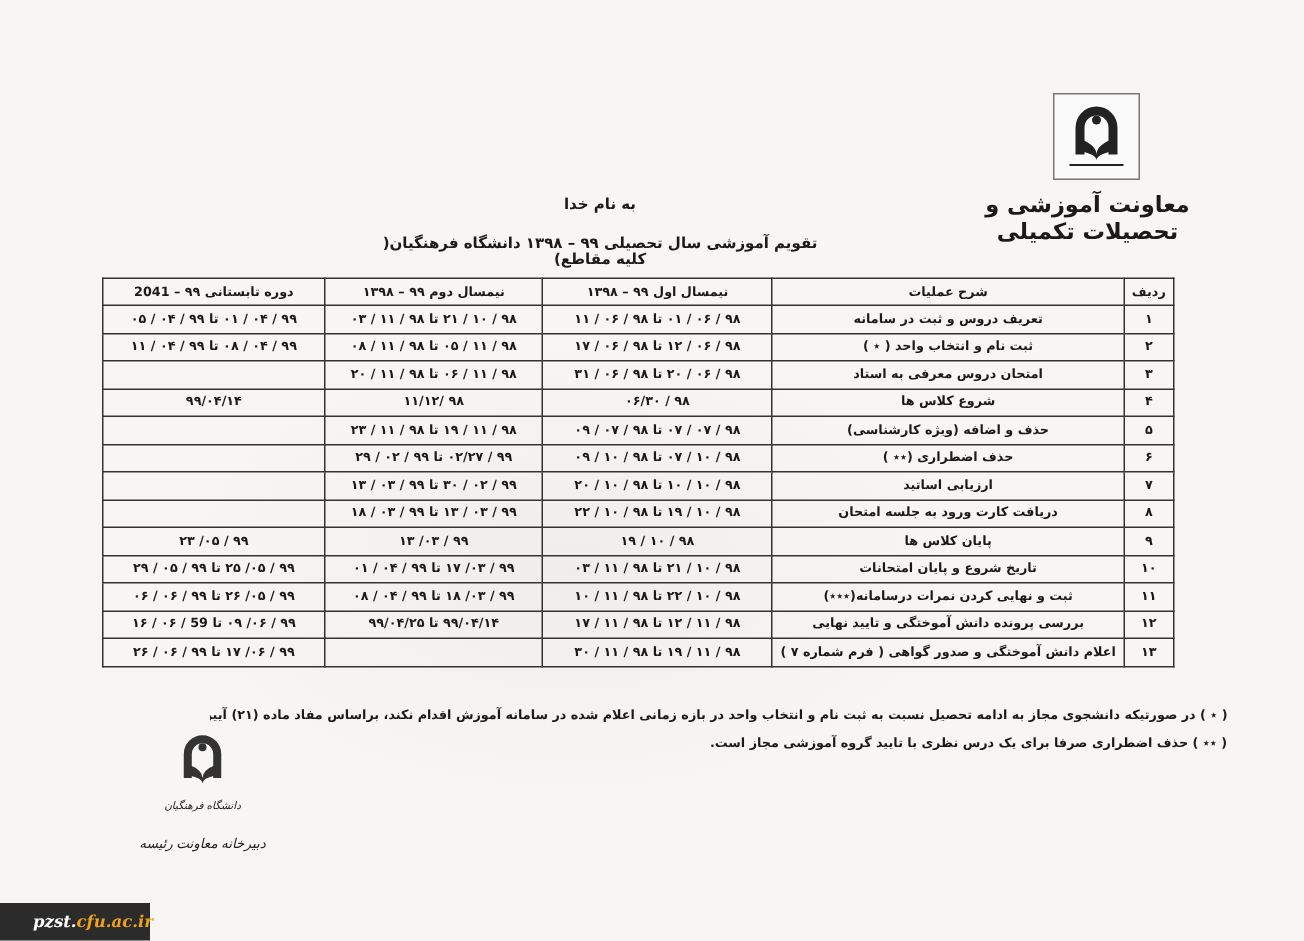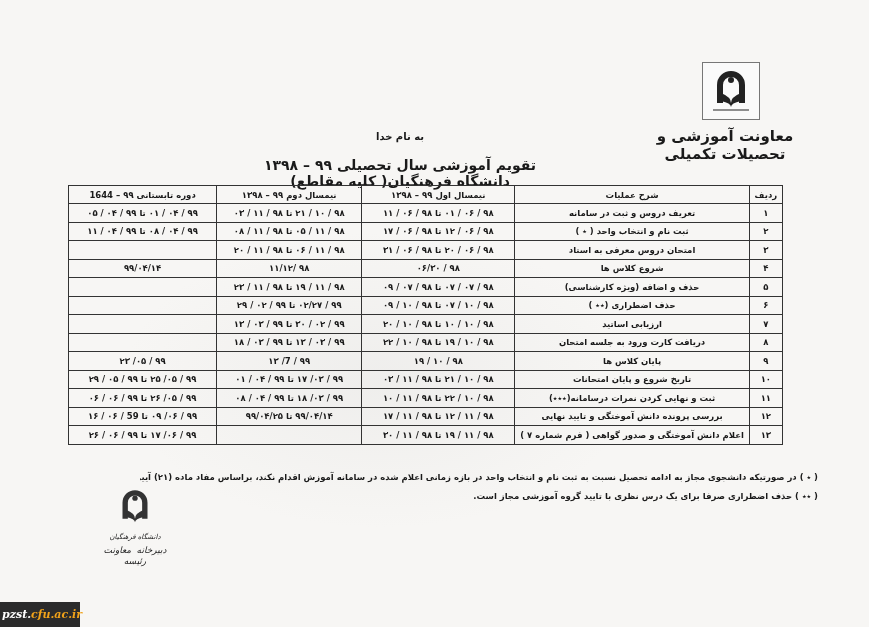--- a/index.html
+++ b/index.html
@@ -24,21 +24,21 @@
     .dept-title {
       position: absolute; left: 630px; top: 127px; width: 190px;
       font-size: 15px; font-weight: bold; text-align: center; direction: rtl;
     }
     .bism {
       position: absolute; left: 350px; top: 131px; width: 100px;
       font-size: 10px; font-weight: bold; text-align: center; direction: rtl;
     }
     .cal-title {
       position: absolute; left: 250px; top: 157px; width: 300px;
-      font-size: 14px; font-weight: bold; text-align: center; direction: rtl;
+      font-size: 10px; font-weight: bold; text-align: center; direction: rtl;
     }
     table.cal {
       position: absolute; left: 68px; top: 185px; width: 715px;
       border-collapse: collapse; direction: rtl;
       font-size: 8.5px;
     }
     table.cal th, table.cal td {
       border: 1px solid #333; height: 17.5px; padding: 0 4px;
       text-align: center; font-weight: bold; white-space: nowrap;
     }
@@ -56,26 +56,26 @@
     .seal {
       position: absolute; left: 90px; top: 483px; width: 90px; height: 100px;
     }
     .seal svg { width: 50px; height: 50px; display: block; margin: 0 auto; }
     .seal-text {
       font-size: 7px; text-align: center; direction: rtl; color: #222;
       font-family: Liberation Sans, sans-serif; font-style: italic;
     }
     .seal-sign {
       font-size: 9px; text-align: center; direction: rtl; color: #222;
-      font-family: Liberation Mono, monospace; font-style: italic; margin-top: 4px;
+      font-family: Liberation Serif, serif; font-style: italic; margin-top: 16px;
     }
     .site-badge {
       position: absolute; left: 0; top: 602px; height: 25px; width: 78px;
       background: #2b2b2b; color: #fff; font-size: 11px; font-weight: bold;
-      font-style: italic; line-height: 25px; padding-left: 2px;
+      font-style: italic; line-height: 25px; padding-left: 22px;
       font-family: "DejaVu Serif", serif;
     }
     .site-badge .host { color: #f0a21a; }
   </style>
 </head>
 <body>
 
 <div class="page">
   <div class="watermark"></div>
 
@@ -91,21 +91,21 @@
   <div class="bism">به نام خدا</div>
   <div class="cal-title">تقویم آموزشی سال تحصیلی ۹۹ – ۱۳۹۸ دانشگاه فرهنگیان( کلیه مقاطع)</div>
 
   <table class="cal">
     <thead>
       <tr>
         <th class="col-no">ردیف</th>
         <th class="col-op">شرح عملیات</th>
         <th class="col-s1">نیمسال اول ۹۹ – ۱۳۹۸</th>
         <th class="col-s2">نیمسال دوم ۹۹ – ۱۳۹۸</th>
-        <th class="col-sum">دوره تابستانی ۹۹ – 1644</th>
+        <th class="col-sum">دوره تابستانی ۹۹ – 2041</th>
       </tr>
     </thead>
     <tbody>
       <tr>
           <td class="col-no">۱</td>
           <td class="col-op">تعریف دروس و ثبت در سامانه</td>
           <td class="col-s1">۹۸ / ۰۶ / ۰۱ تا ۹۸ / ۰۶ / ۱۱</td>
           <td class="col-s2">۹۸ / ۱۰ / ۲۱ تا ۹۸ / ۱۱ / ۰۳</td>
           <td class="col-sum">۹۹ / ۰۴ / ۰۱ تا ۹۹ / ۰۴ / ۰۵</td>
         </tr>
@@ -155,21 +155,21 @@
           <td class="col-no">۸</td>
           <td class="col-op">دریافت کارت ورود به جلسه امتحان</td>
           <td class="col-s1">۹۸ / ۱۰ / ۱۹ تا ۹۸ / ۱۰ / ۲۲</td>
           <td class="col-s2">۹۹ / ۰۳ / ۱۳ تا ۹۹ / ۰۳ / ۱۸</td>
           <td class="col-sum"></td>
         </tr>
       <tr>
           <td class="col-no">۹</td>
           <td class="col-op">پایان کلاس ها</td>
           <td class="col-s1">۹۸ / ۱۰ / ۱۹</td>
-          <td class="col-s2">۹۹ / 7/ ۱۳</td>
+          <td class="col-s2">۹۹ / ۰۳/ ۱۳</td>
           <td class="col-sum">۹۹ / ۰۵/ ۲۳</td>
         </tr>
       <tr>
           <td class="col-no">۱۰</td>
           <td class="col-op">تاریخ شروع و پایان امتحانات</td>
           <td class="col-s1">۹۸ / ۱۰ / ۲۱ تا ۹۸ / ۱۱ / ۰۳</td>
           <td class="col-s2">۹۹ / ۰۳/ ۱۷ تا ۹۹ / ۰۴ / ۰۱</td>
           <td class="col-sum">۹۹ / ۰۵/ ۲۵ تا ۹۹ / ۰۵ / ۲۹</td>
         </tr>
       <tr>

